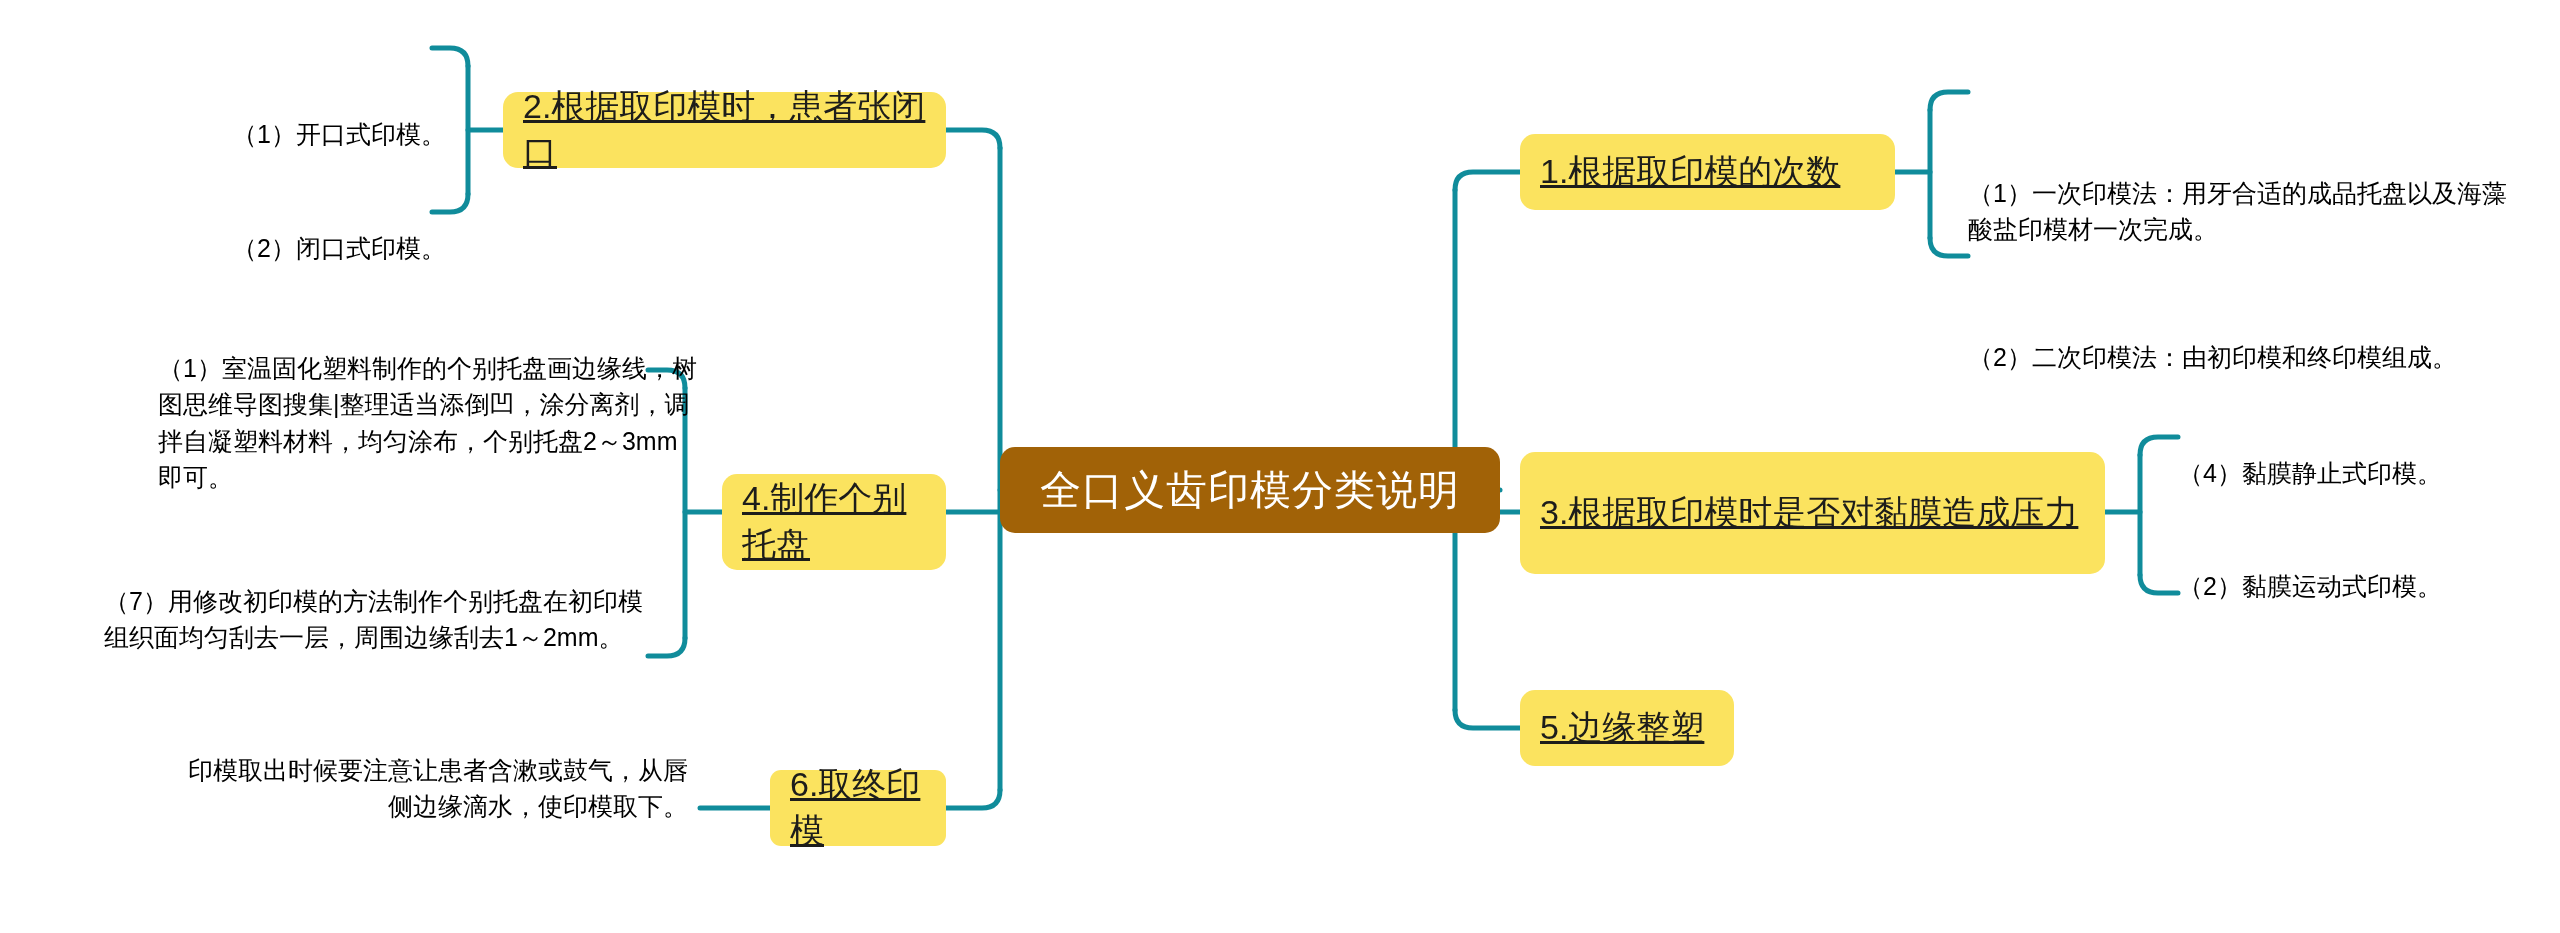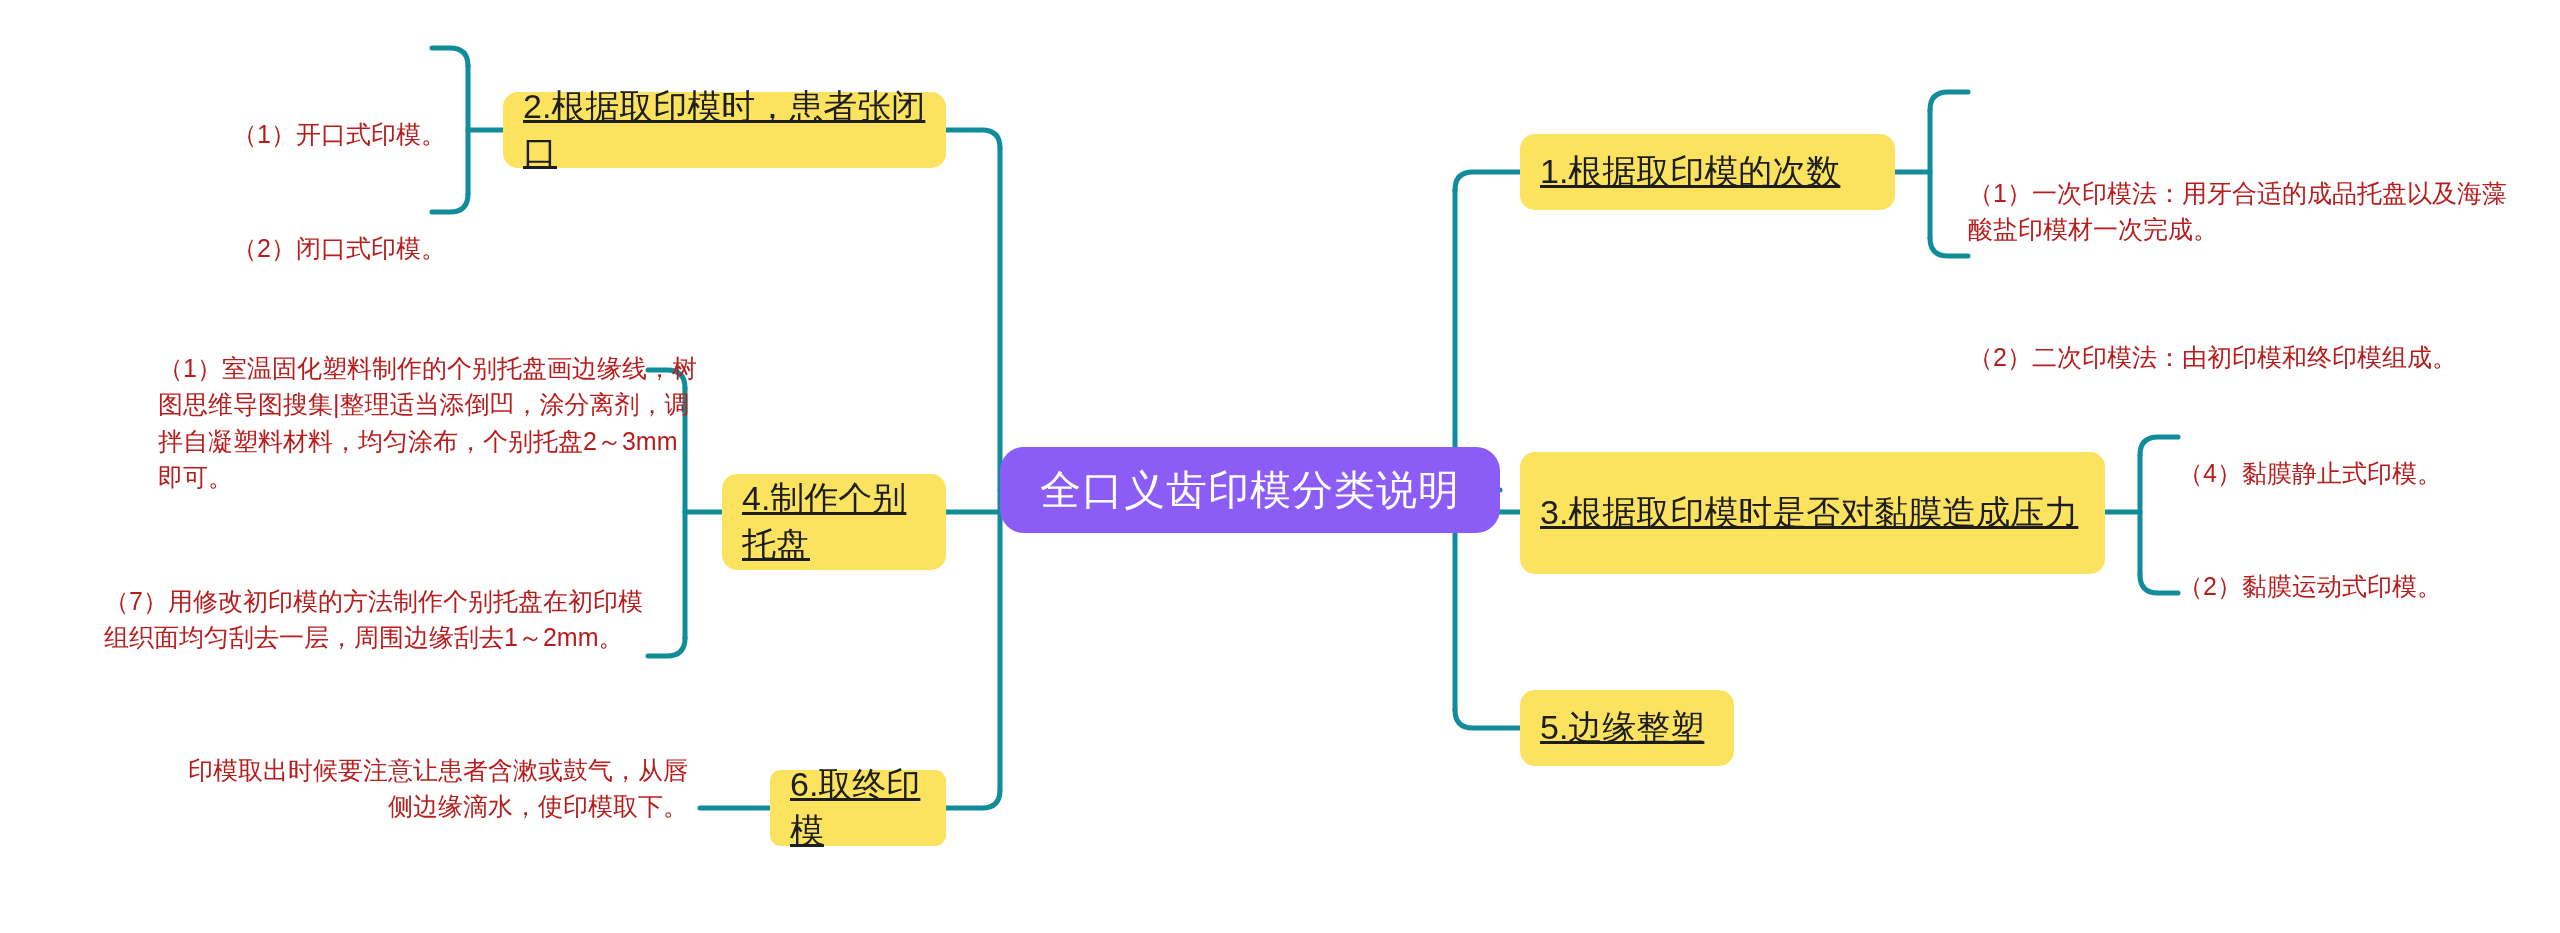--- a/index.html
+++ b/index.html
@@ -29,43 +29,43 @@
   }
   .node {
     position: absolute;
     box-sizing: border-box;
     display: flex;
     align-items: center;
     border-radius: 14px;
     z-index: 3;
   }
   .node-root {
-    background: #8b5cf6;
+    background: #a16207;
     color: #ffffff;
     font-size: 41px;
     letter-spacing: 1px;
     padding: 12px 26px;
     justify-content: center;
-    border-radius: 24px;
+    border-radius: 15px;
   }
   .node-branch {
     background: #FBE35F;
     color: #1d1d1b;
     font-size: 34px;
     padding: 0 20px;
     border-radius: 15px;
     text-decoration: underline;
   }
   .node-branch.two-line {
     line-height: 1.28;
     align-items: center;
   }
   .leaf {
     position: absolute;
-    color: #b91c1c;
+    color: #000000;
     font-size: 25px;
     line-height: 1.45;
     z-index: 3;
   }
   .leaf.right-side {
     text-align: left;
   }
   .leaf.left-side {
     text-align: left;
   }

